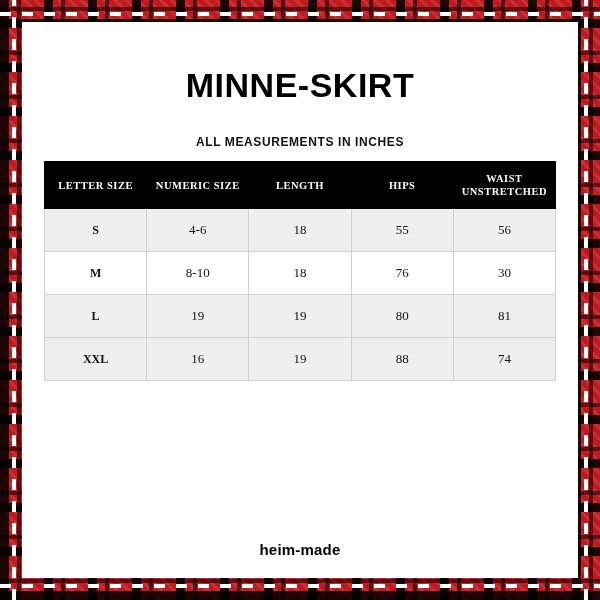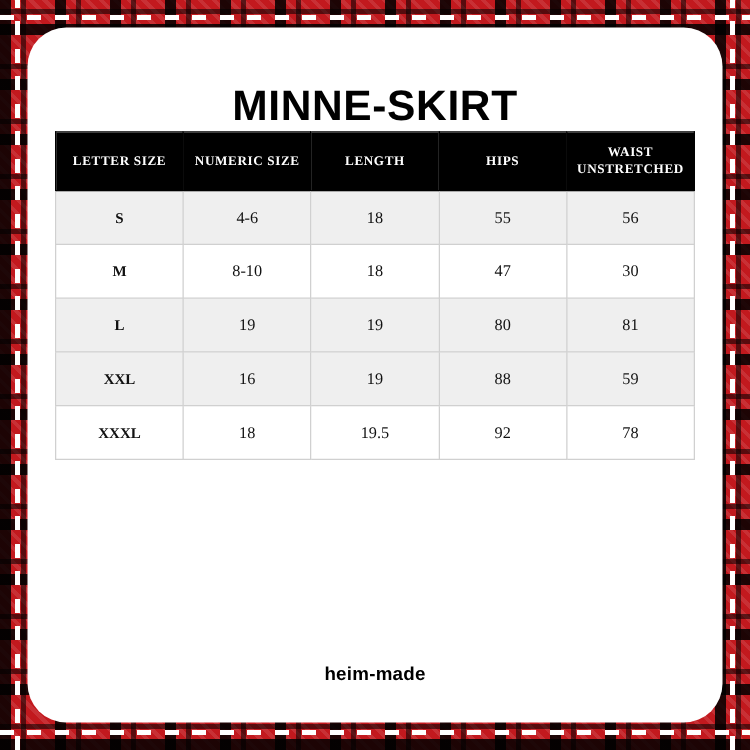--- a/index.html
+++ b/index.html
@@ -63,21 +63,20 @@
     position: absolute;
     left: 22px;
     top: 22px;
     right: 22px;
     bottom: 22px;
     background: #ffffff;
     box-sizing: border-box;
     padding: 28px 22px 0 22px;
     display: flex;
     flex-direction: column;
-    border-radius: 31px;
   }
 
   .title {
     text-align: center;
     font-size: 34px;
     font-weight: bold;
     letter-spacing: 0.5px;
     color: #000000;
     margin: 16px 0 0 0;
     text-transform: uppercase;
@@ -126,37 +125,38 @@
     font-weight: bold;
     font-size: 12px;
   }
 
   .footer {
     margin-top: auto;
     text-align: center;
     font-size: 15px;
     font-weight: bold;
     color: #000000;
-    padding-bottom: 30px;
+    padding-bottom: 20px;
     letter-spacing: 0.2px;
   }
 </style>
 </head>
 <body>
 
 <div class="page">
   <div class="plaid">
     <div class="plaid-dashes-h dash-top"></div>
     <div class="plaid-dashes-h dash-bottom"></div>
     <div class="plaid-dashes-v dash-left"></div>
     <div class="plaid-dashes-v dash-right"></div>
   </div>
 
   <div class="card">
     <h1 class="title">MINNE-SKIRT</h1>
+    <div class="subtitle">ALL MEASUREMENTS IN INCHES</div>
 
     <table class="size-table">
       <thead>
         <tr>
           <th>LETTER SIZE</th>
           <th>NUMERIC SIZE</th>
           <th>LENGTH</th>
           <th>HIPS</th>
           <th>WAIST UNSTRETCHED</th>
         </tr>
@@ -166,42 +166,35 @@
           <td class="letter">S</td>
           <td>4-6</td>
           <td>18</td>
           <td>55</td>
           <td>56</td>
         </tr>
         <tr>
           <td class="letter">M</td>
           <td>8-10</td>
           <td>18</td>
-          <td>47</td>
+          <td>76</td>
           <td>30</td>
         </tr>
         <tr class="alt">
           <td class="letter">L</td>
           <td>19</td>
           <td>19</td>
           <td>80</td>
           <td>81</td>
         </tr>
         <tr class="alt">
           <td class="letter">XXL</td>
           <td>16</td>
           <td>19</td>
           <td>88</td>
-          <td>59</td>
-        </tr>
-        <tr>
-          <td class="letter">XXXL</td>
-          <td>18</td>
-          <td>19.5</td>
-          <td>92</td>
-          <td>78</td>
+          <td>74</td>
         </tr>
       </tbody>
     </table>
 
     <div class="footer">heim-made</div>
   </div>
 </div>
 
 </body></html>

